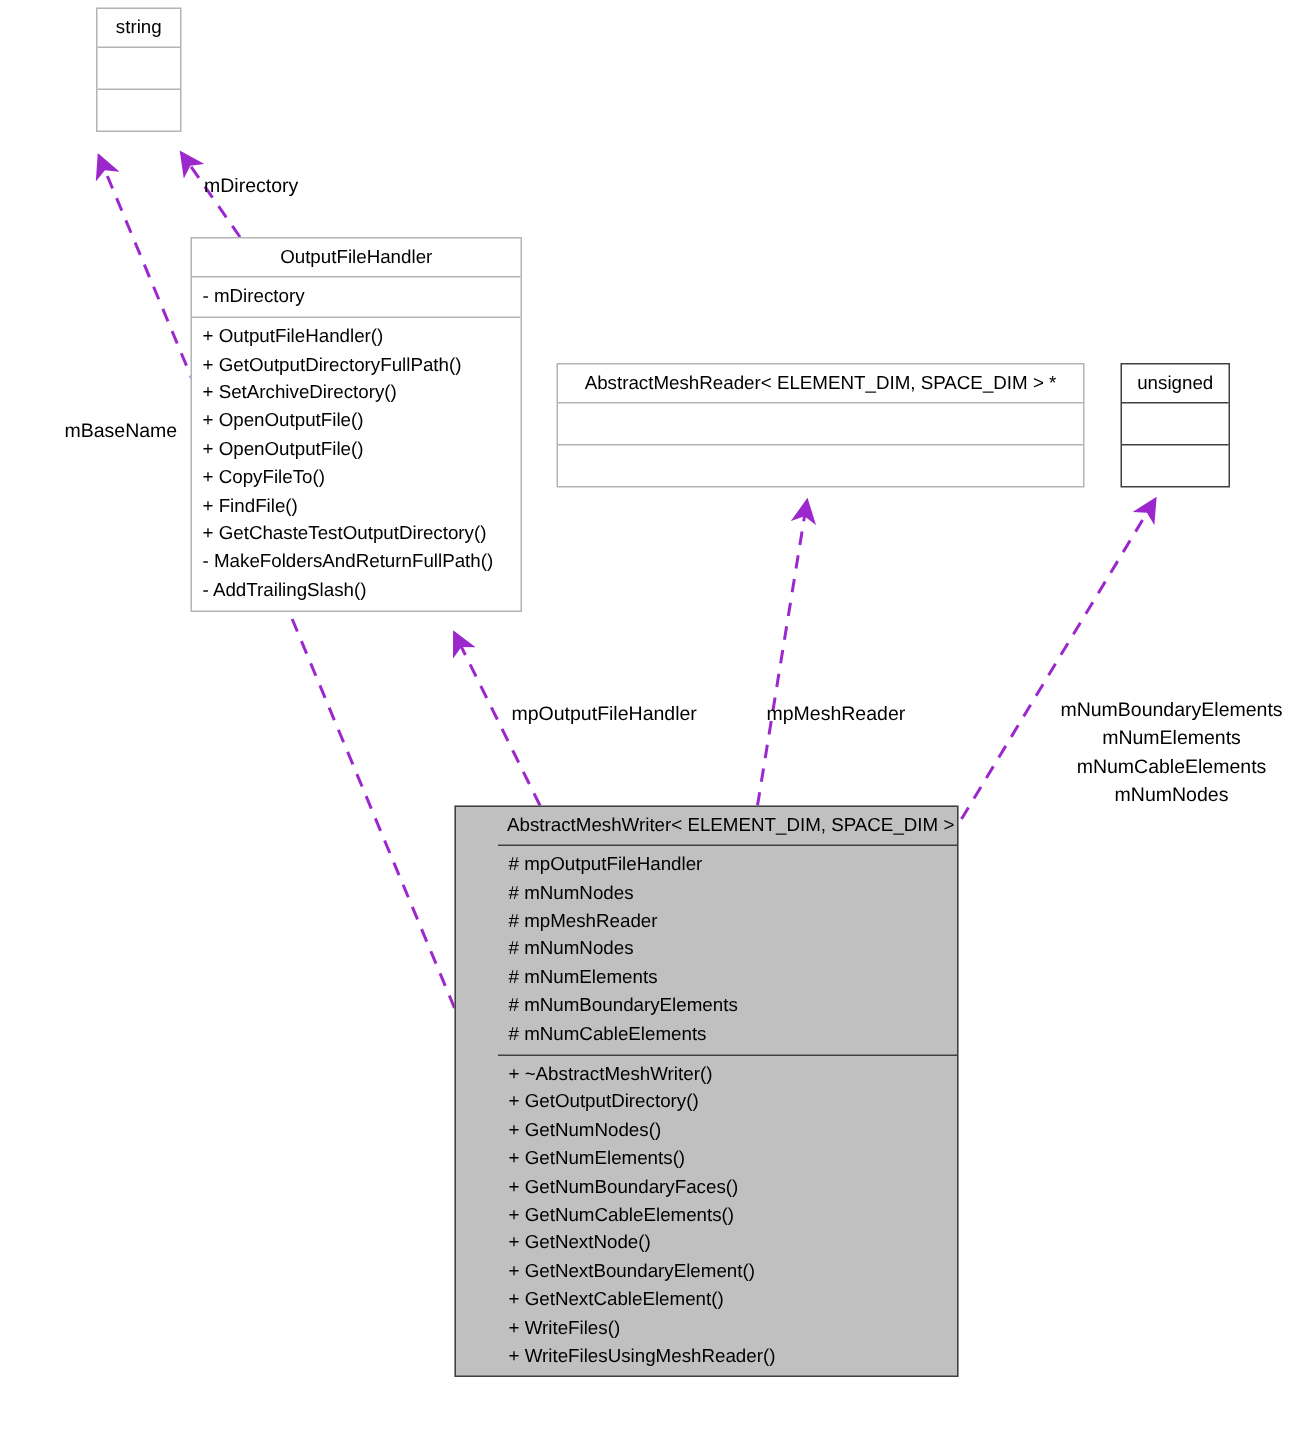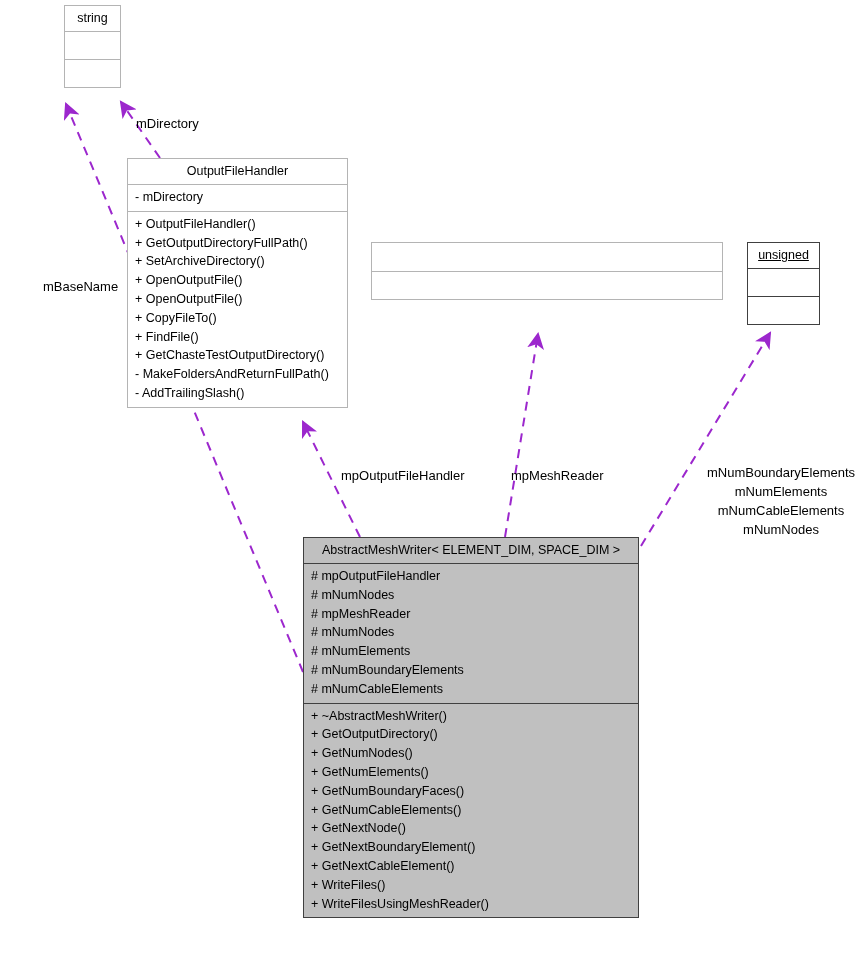--- a/index.html
+++ b/index.html
@@ -27,20 +27,21 @@
   }
   .node {
     position: absolute;
     box-sizing: border-box;
     background: #ffffff;
     font-size: 12.5px;
     color: #000000;
   }
   .node.filled {
     background: #c0c0c0;
+    padding-left: 28px;
   }
   .node.light {
     border: 1px solid #b4b4b4;
   }
   .node.dark {
     border: 1px solid #404040;
   }
   .compartment {
     box-sizing: border-box;
   }
@@ -123,25 +124,26 @@
       <div class="member-line">+ OpenOutputFile()</div>
       <div class="member-line">+ CopyFileTo()</div>
       <div class="member-line">+ FindFile()</div>
       <div class="member-line">+ GetChasteTestOutputDirectory()</div>
       <div class="member-line">- MakeFoldersAndReturnFullPath()</div>
       <div class="member-line">- AddTrailingSlash()</div>
     </div>
   </div>
 
   <div class="node light" style="left:371px; top:242px; width:352px;">
+    <div class="compartment title-row">AbstractMeshReader&lt; ELEMENT_DIM, SPACE_DIM &gt; *</div>
     <div class="compartment member-row empty"></div>
     <div class="compartment member-row empty"></div>
   </div>
 
-  <div class="node dark" style="left:747px; top:242px; width:73px;text-decoration:underline;">
+  <div class="node dark" style="left:747px; top:242px; width:73px;">
     <div class="compartment title-row">unsigned</div>
     <div class="compartment member-row empty"></div>
     <div class="compartment member-row empty"></div>
   </div>
 
   <div class="node dark filled" style="left:303px; top:537px; width:336px;">
     <div class="compartment title-row">AbstractMeshWriter&lt; ELEMENT_DIM, SPACE_DIM &gt;</div>
     <div class="compartment member-row">
       <div class="member-line"># mpOutputFileHandler</div>
       <div class="member-line"># mNumNodes</div>

